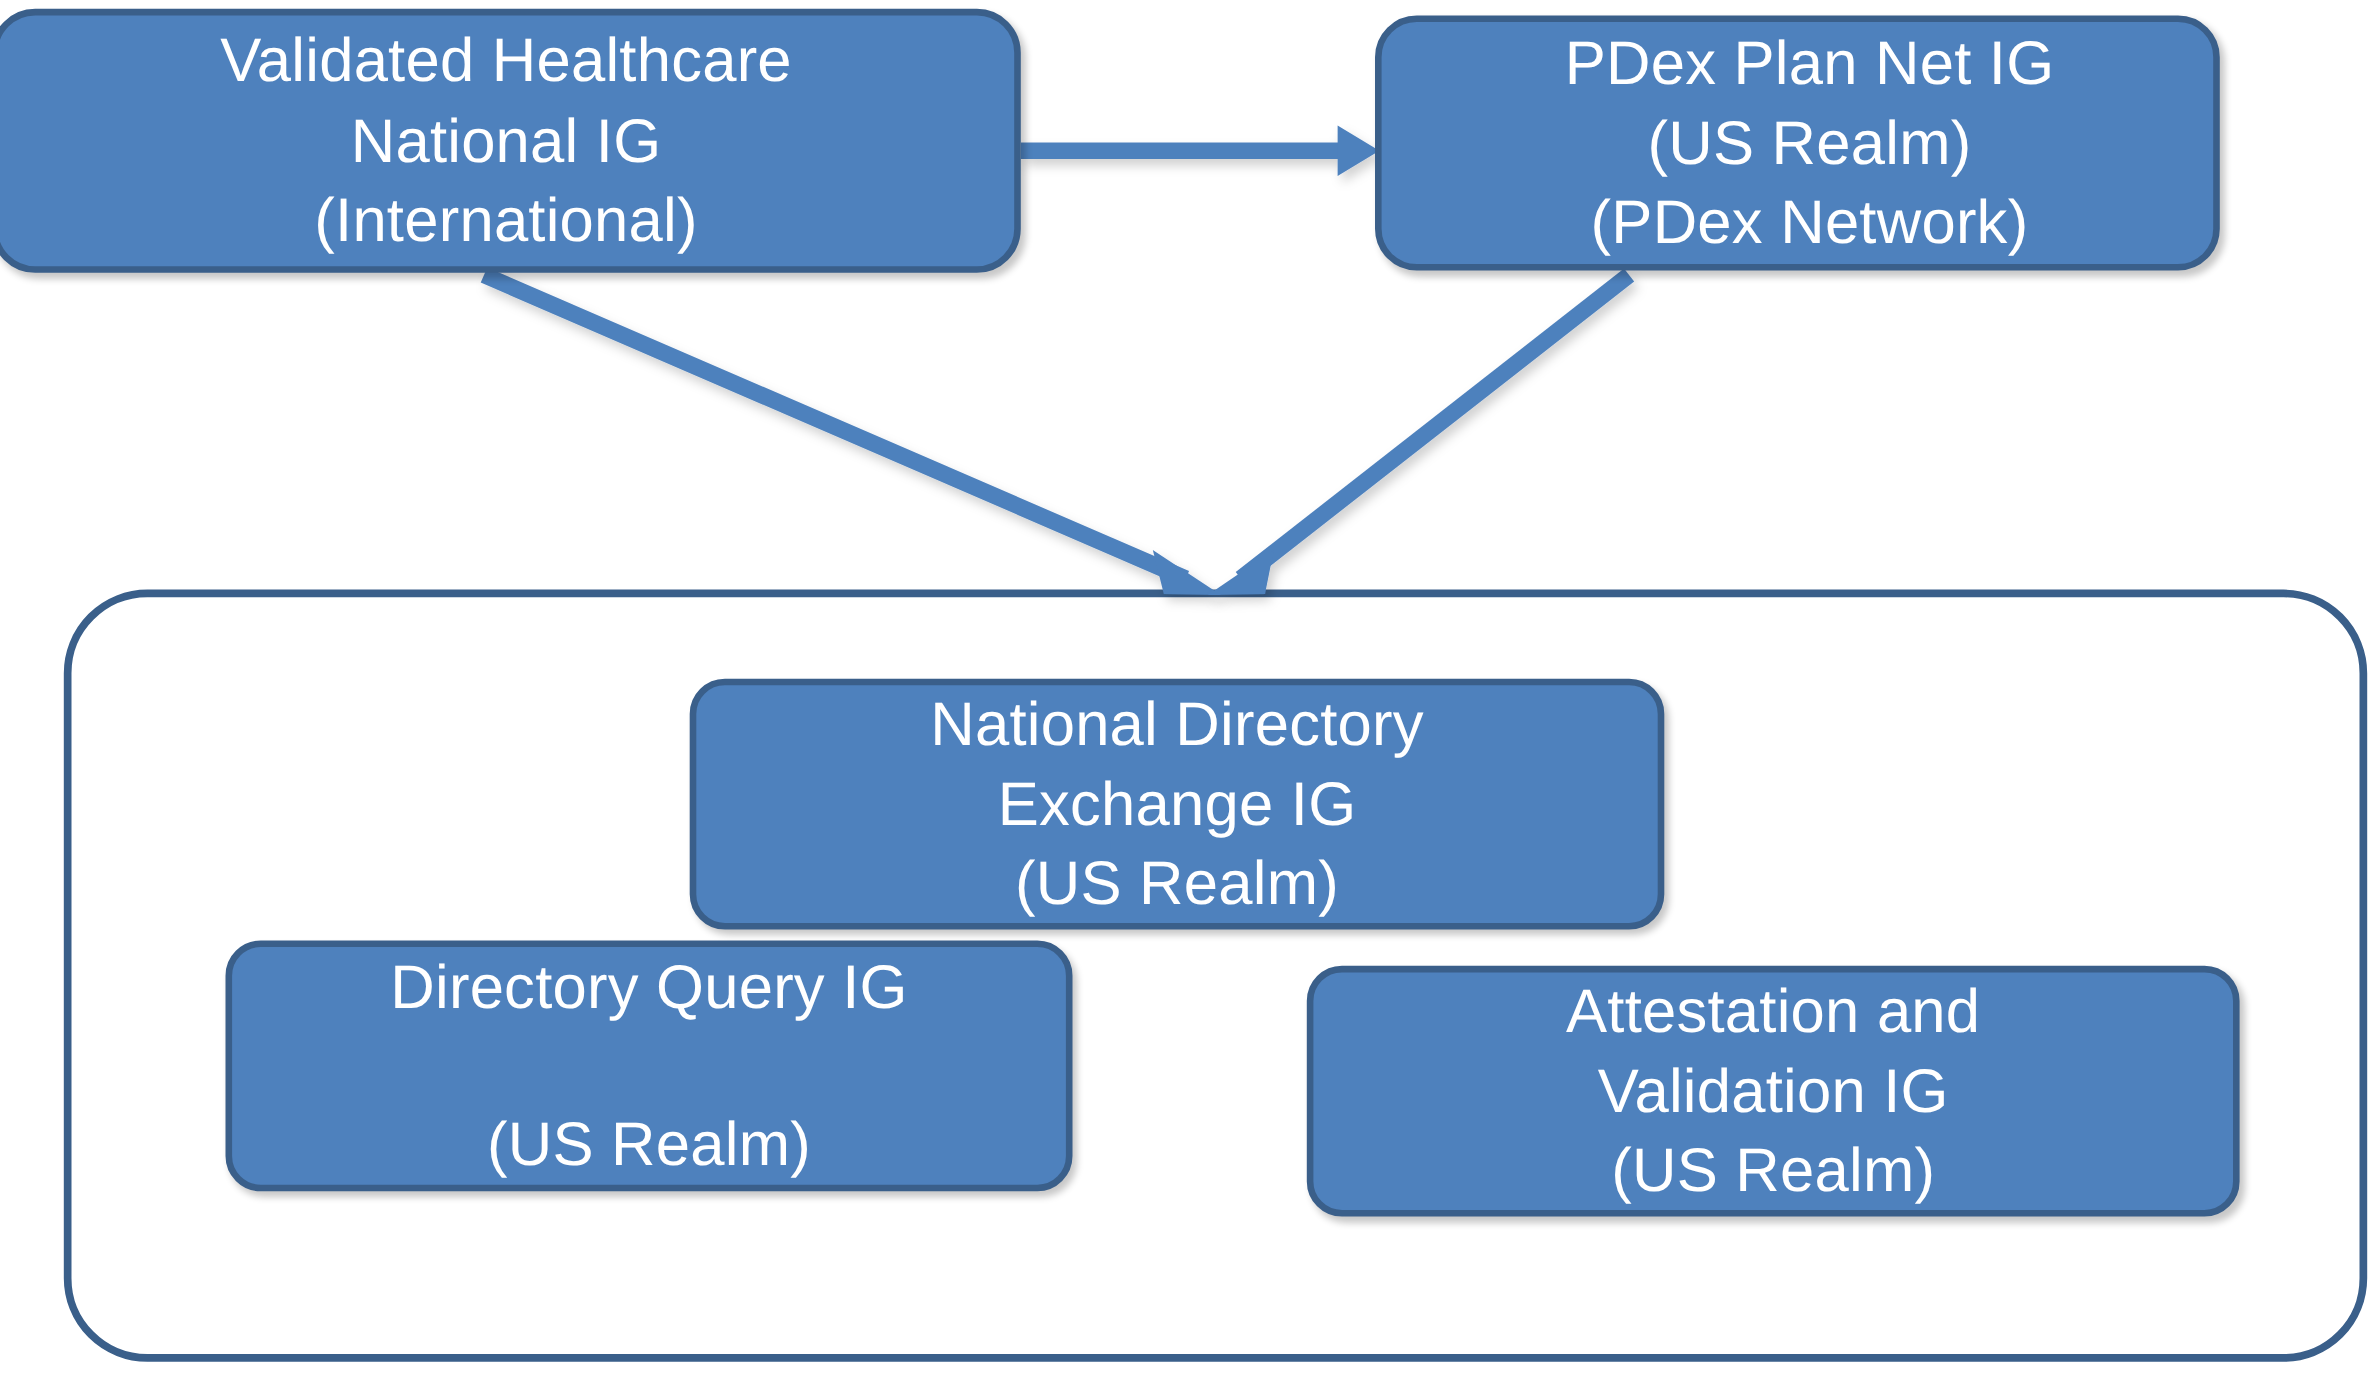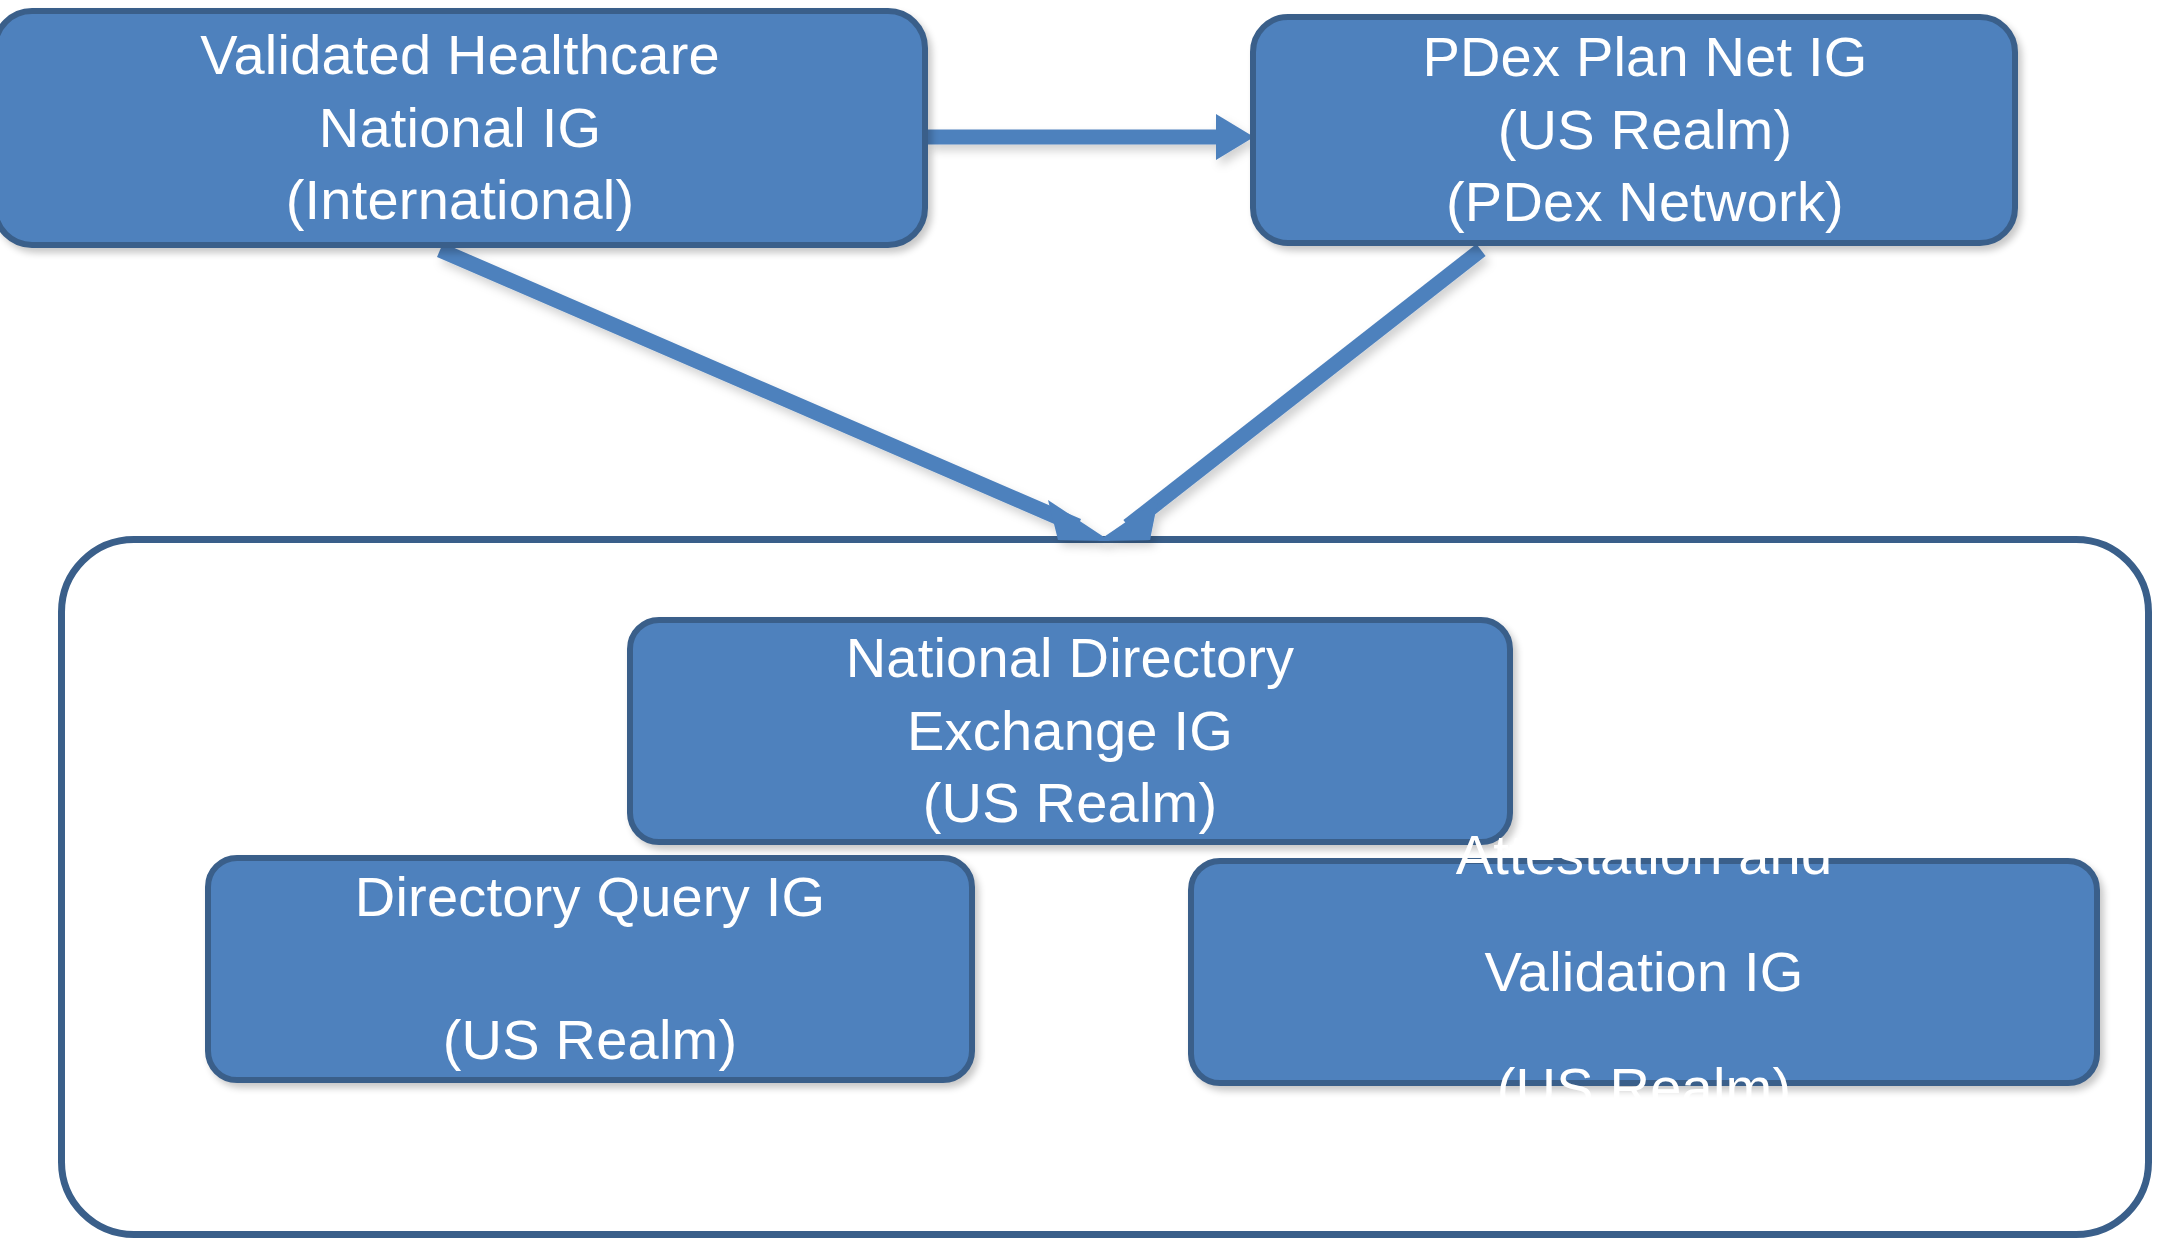--- a/index.html
+++ b/index.html
@@ -51,23 +51,22 @@
     left: 627px;  top: 577px; width: 886px;  height: 228px;
     border-radius: 32px;
     margin-top: 40px;
   }
   #node-directory-query {
     left: 205px;  top: 855px; width: 770px;  height: 228px;
     border-radius: 32px;
     justify-content: space-between;
   }
   #node-attestation-validation {
-    left: 1188px; top: 858px; width: 912px;  height: 228px;
+    left: 1188px; top: 878px; width: 848px;  height: 228px;
     border-radius: 32px;
-    gap: 44px;
   }
 
   
   #group-us-realm-container {
     position: absolute;
     box-sizing: border-box;
     left: 58px;
     top: 536px;
     width: 2094px;
     height: 702px;

